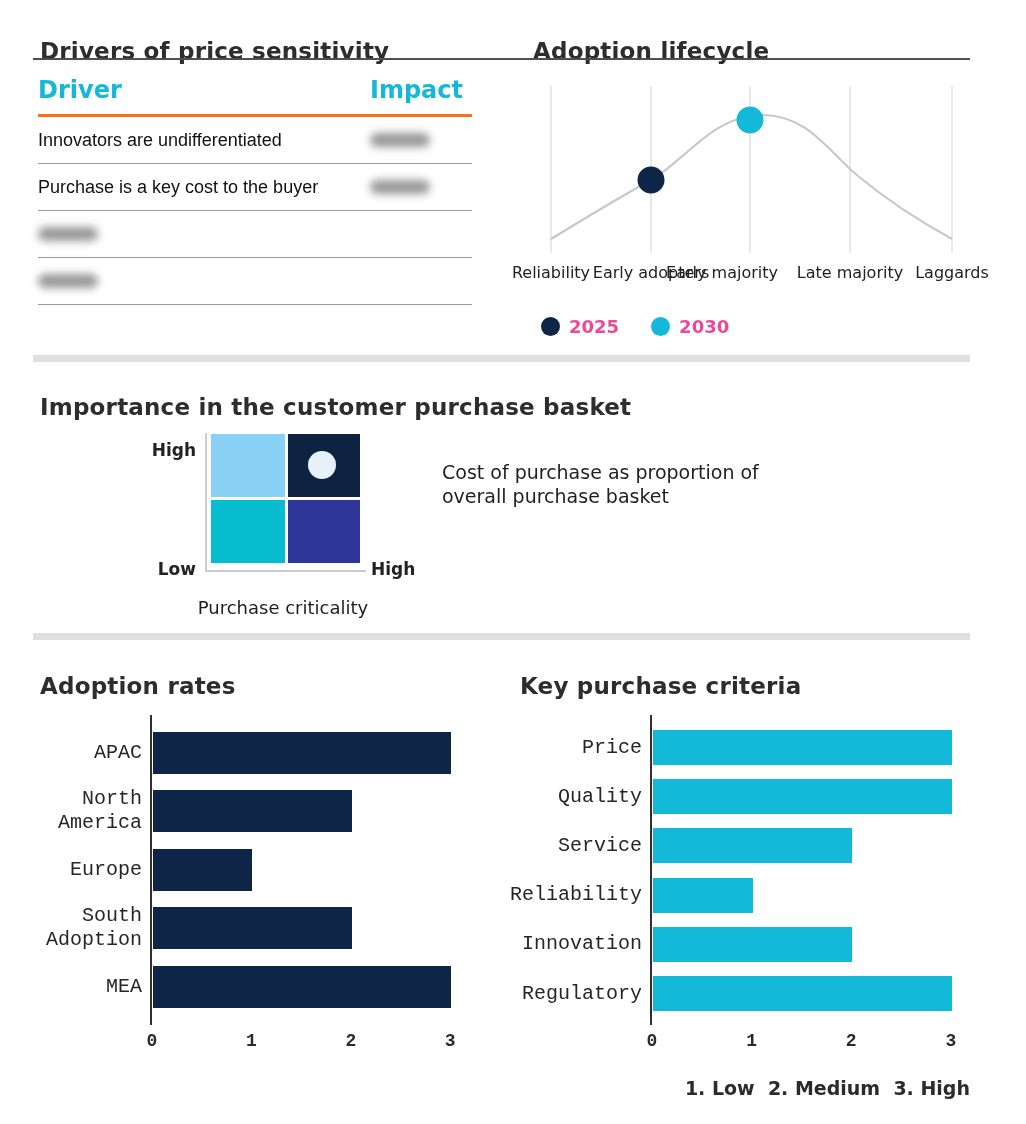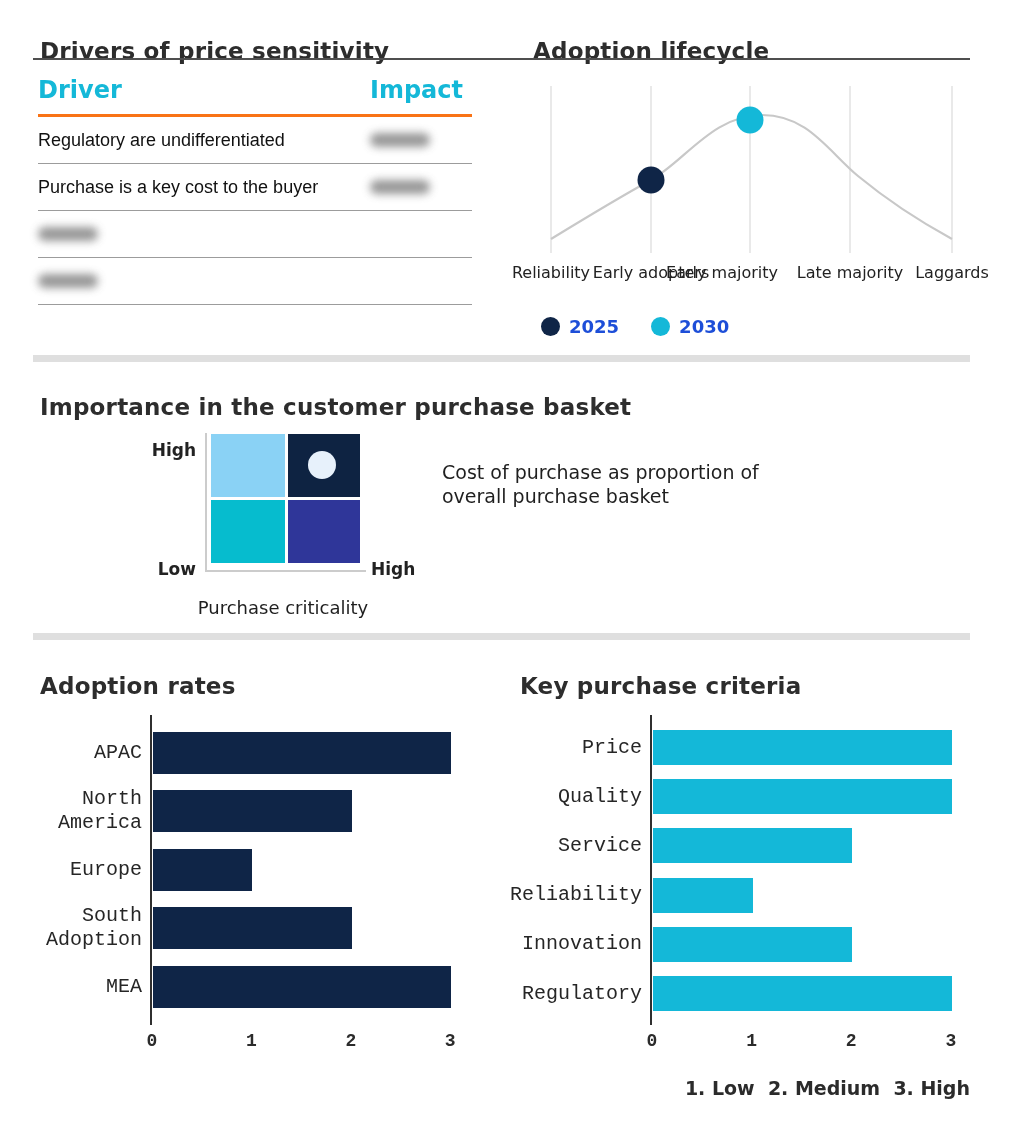--- a/index.html
+++ b/index.html
@@ -20,21 +20,21 @@
   .t-row{display:grid;grid-template-columns:1fr 102px;align-items:center;height:46px;
     border-bottom:1px solid #9c9c9c;}
   .t-label{font-family:"Liberation Sans","DejaVu Sans",sans-serif;font-size:18px;color:#111;white-space:nowrap;}
   .blob{width:60px;height:14px;border-radius:7px;background:#7d7d7d;filter:blur(4px);opacity:.8;}
 
   
   .cat-label{position:absolute;width:120px;text-align:center;font-size:16px;line-height:1.25;color:#222;}
   .legend{display:flex;align-items:center;column-gap:32px;}
   .legend-item{display:flex;align-items:center;gap:9px;}
   .legend-dot{width:19px;height:19px;border-radius:50%;}
-  .legend-label{font-weight:bold;font-size:18px;color:#1d4ed8;text-align:right;}
+  .legend-label{font-weight:bold;font-size:18px;color:#ec4899;text-align:right;}
 
   
   .matrix{left:211px;top:434px;display:grid;grid-template-columns:74px 72px;grid-template-rows:63px 63px;gap:3px;}
   .m-cell{position:relative;}
   .m-marker{position:absolute;left:20px;top:17px;width:28px;height:28px;border-radius:50%;background:#e7f1fb;}
   .axis-lbl{font-weight:bold;font-size:17px;color:#222;}
   .annot{font-size:19px;color:#1f1f1f;line-height:1.25;}
 
   
   .bar{position:absolute;}
@@ -53,21 +53,21 @@
   <div class="abs sec-title" style="left:533px;top:22px;">Adoption lifecycle</div>
   <div class="abs rule" style="left:33px;top:58px;width:937px;"></div>
 
   <div class="abs tbl">
     <div class="tbl-head">
       <div class="col">Driver</div>
       <div class="col">Impact</div>
     </div>
     <div>
         <div class="t-row">
-          <div class="t-label">Regulatory are undifferentiated</div>
+          <div class="t-label">Innovators are undifferentiated</div>
           <div>
             <div class="blob"></div>
           </div>
         </div>
         <div class="t-row">
           <div class="t-label">Purchase is a key cost to the buyer</div>
           <div>
             <div class="blob"></div>
           </div>
         </div>

